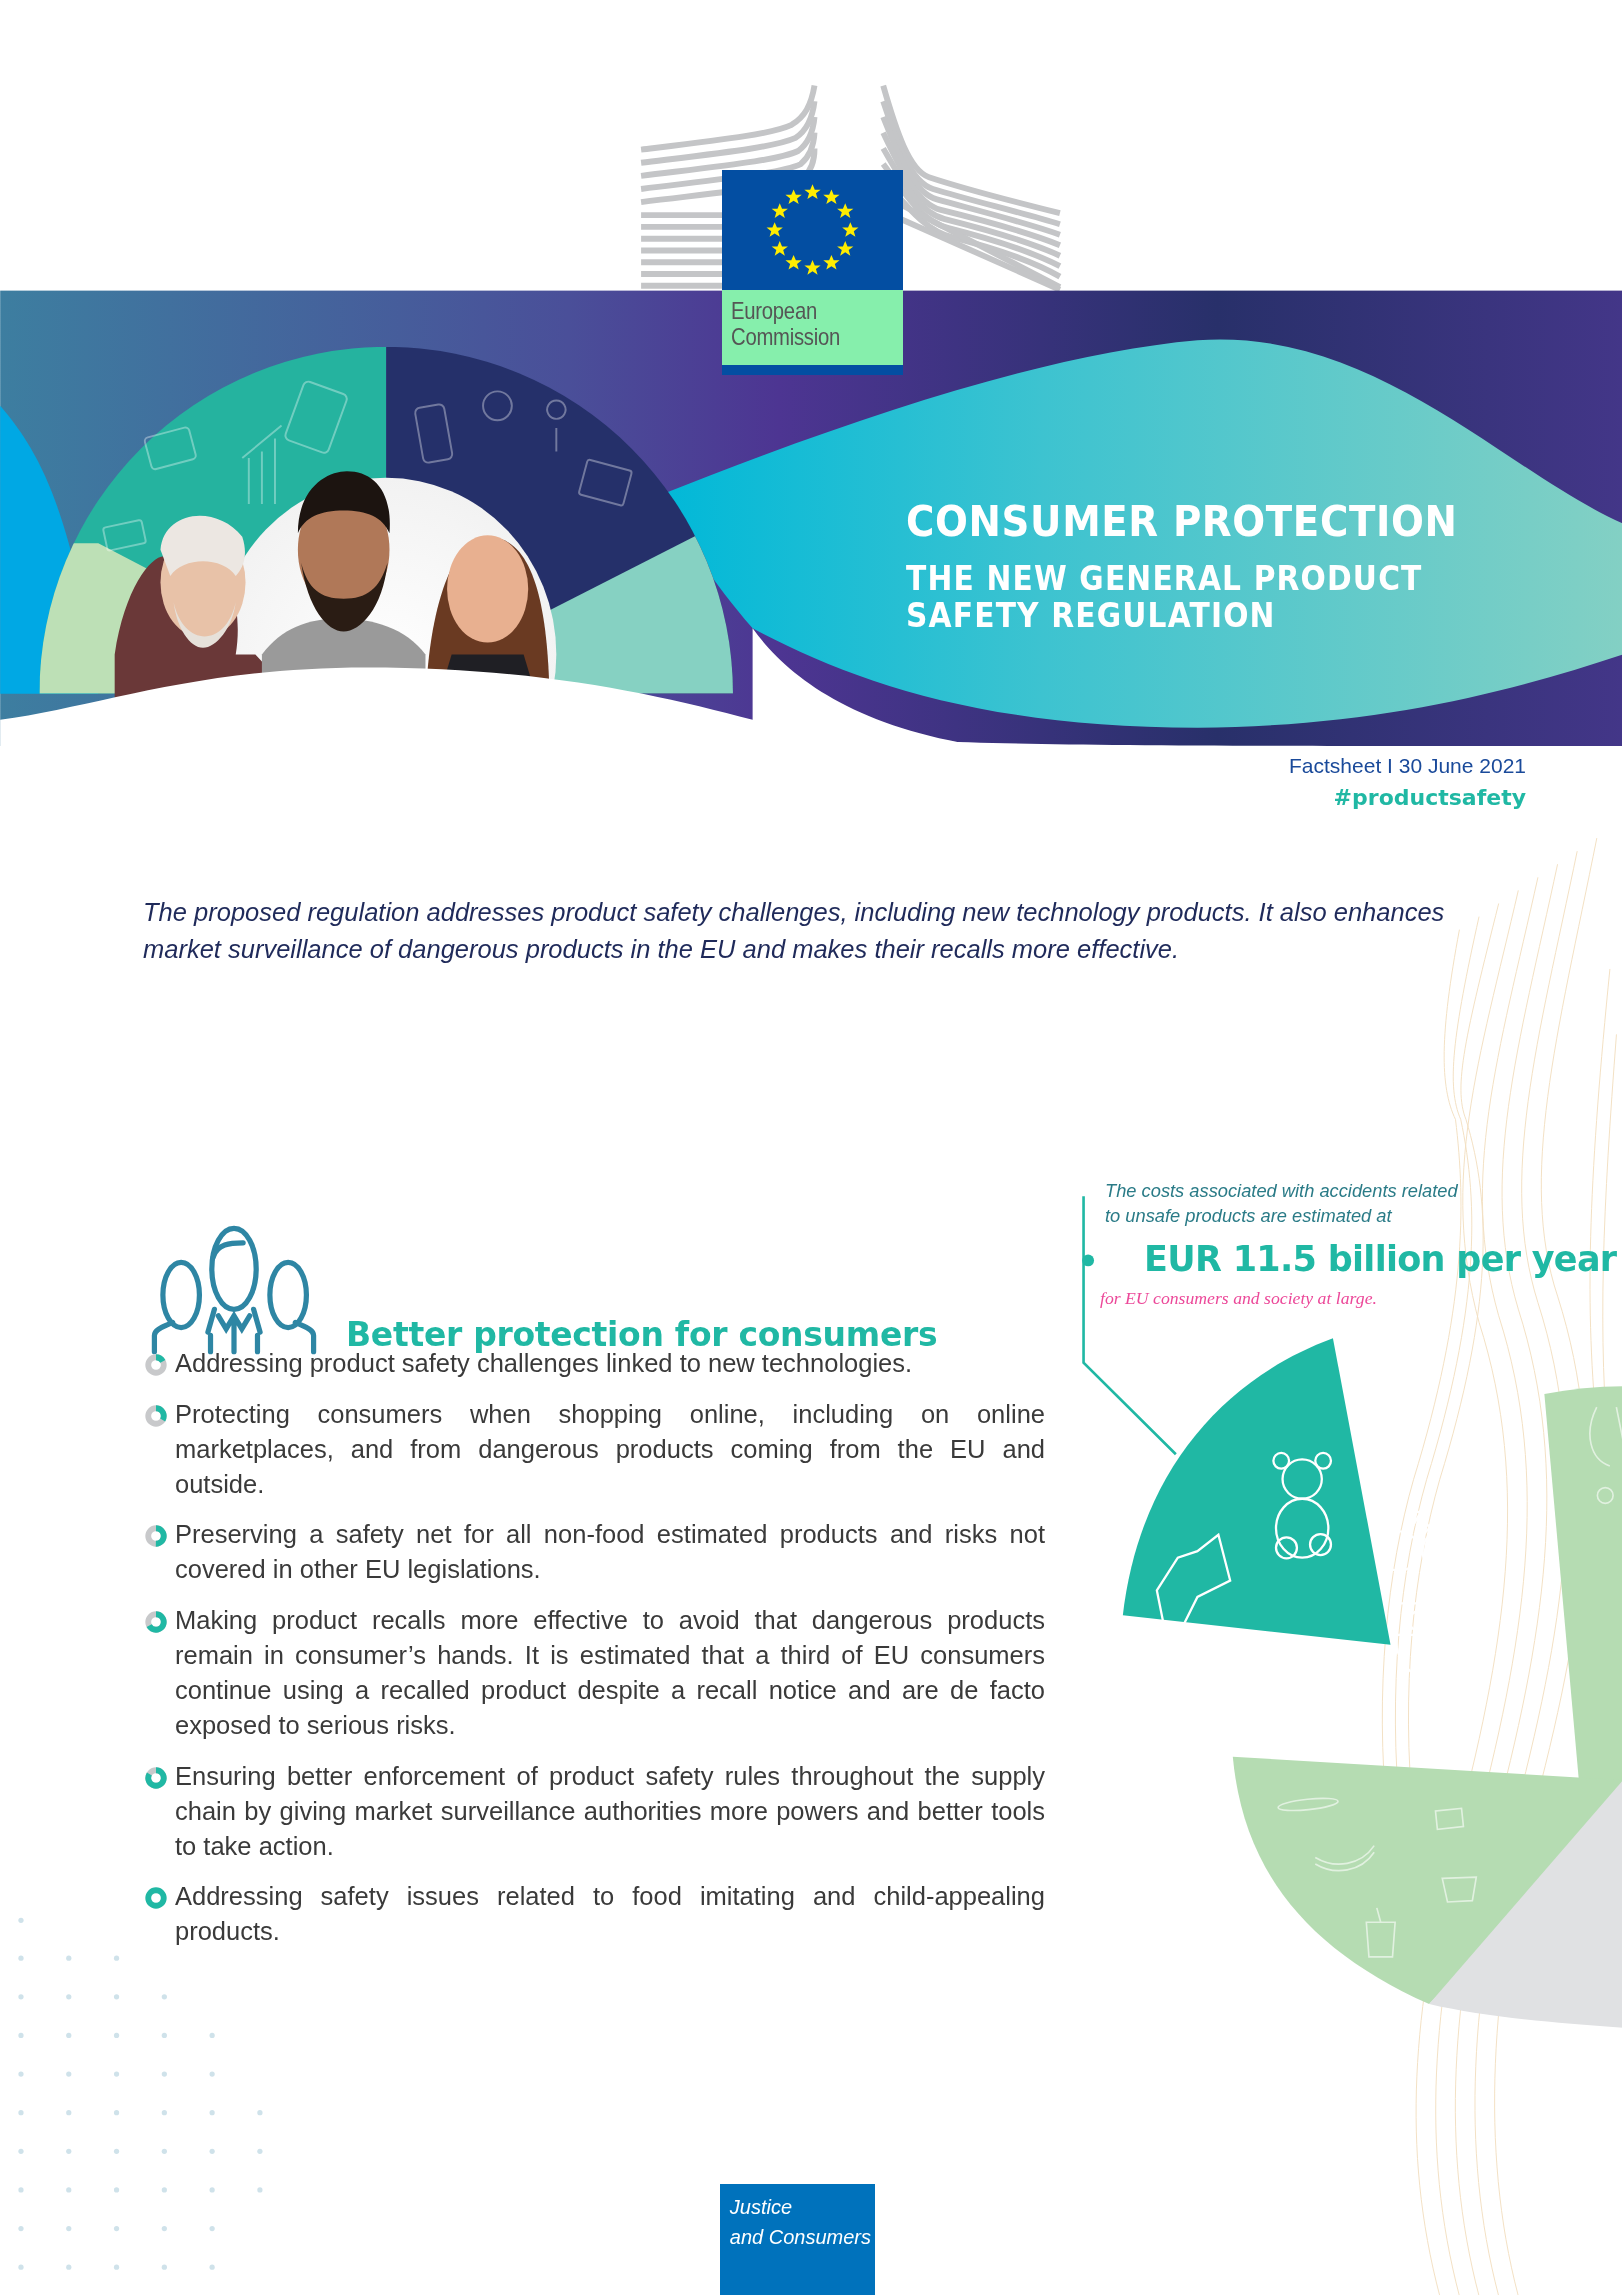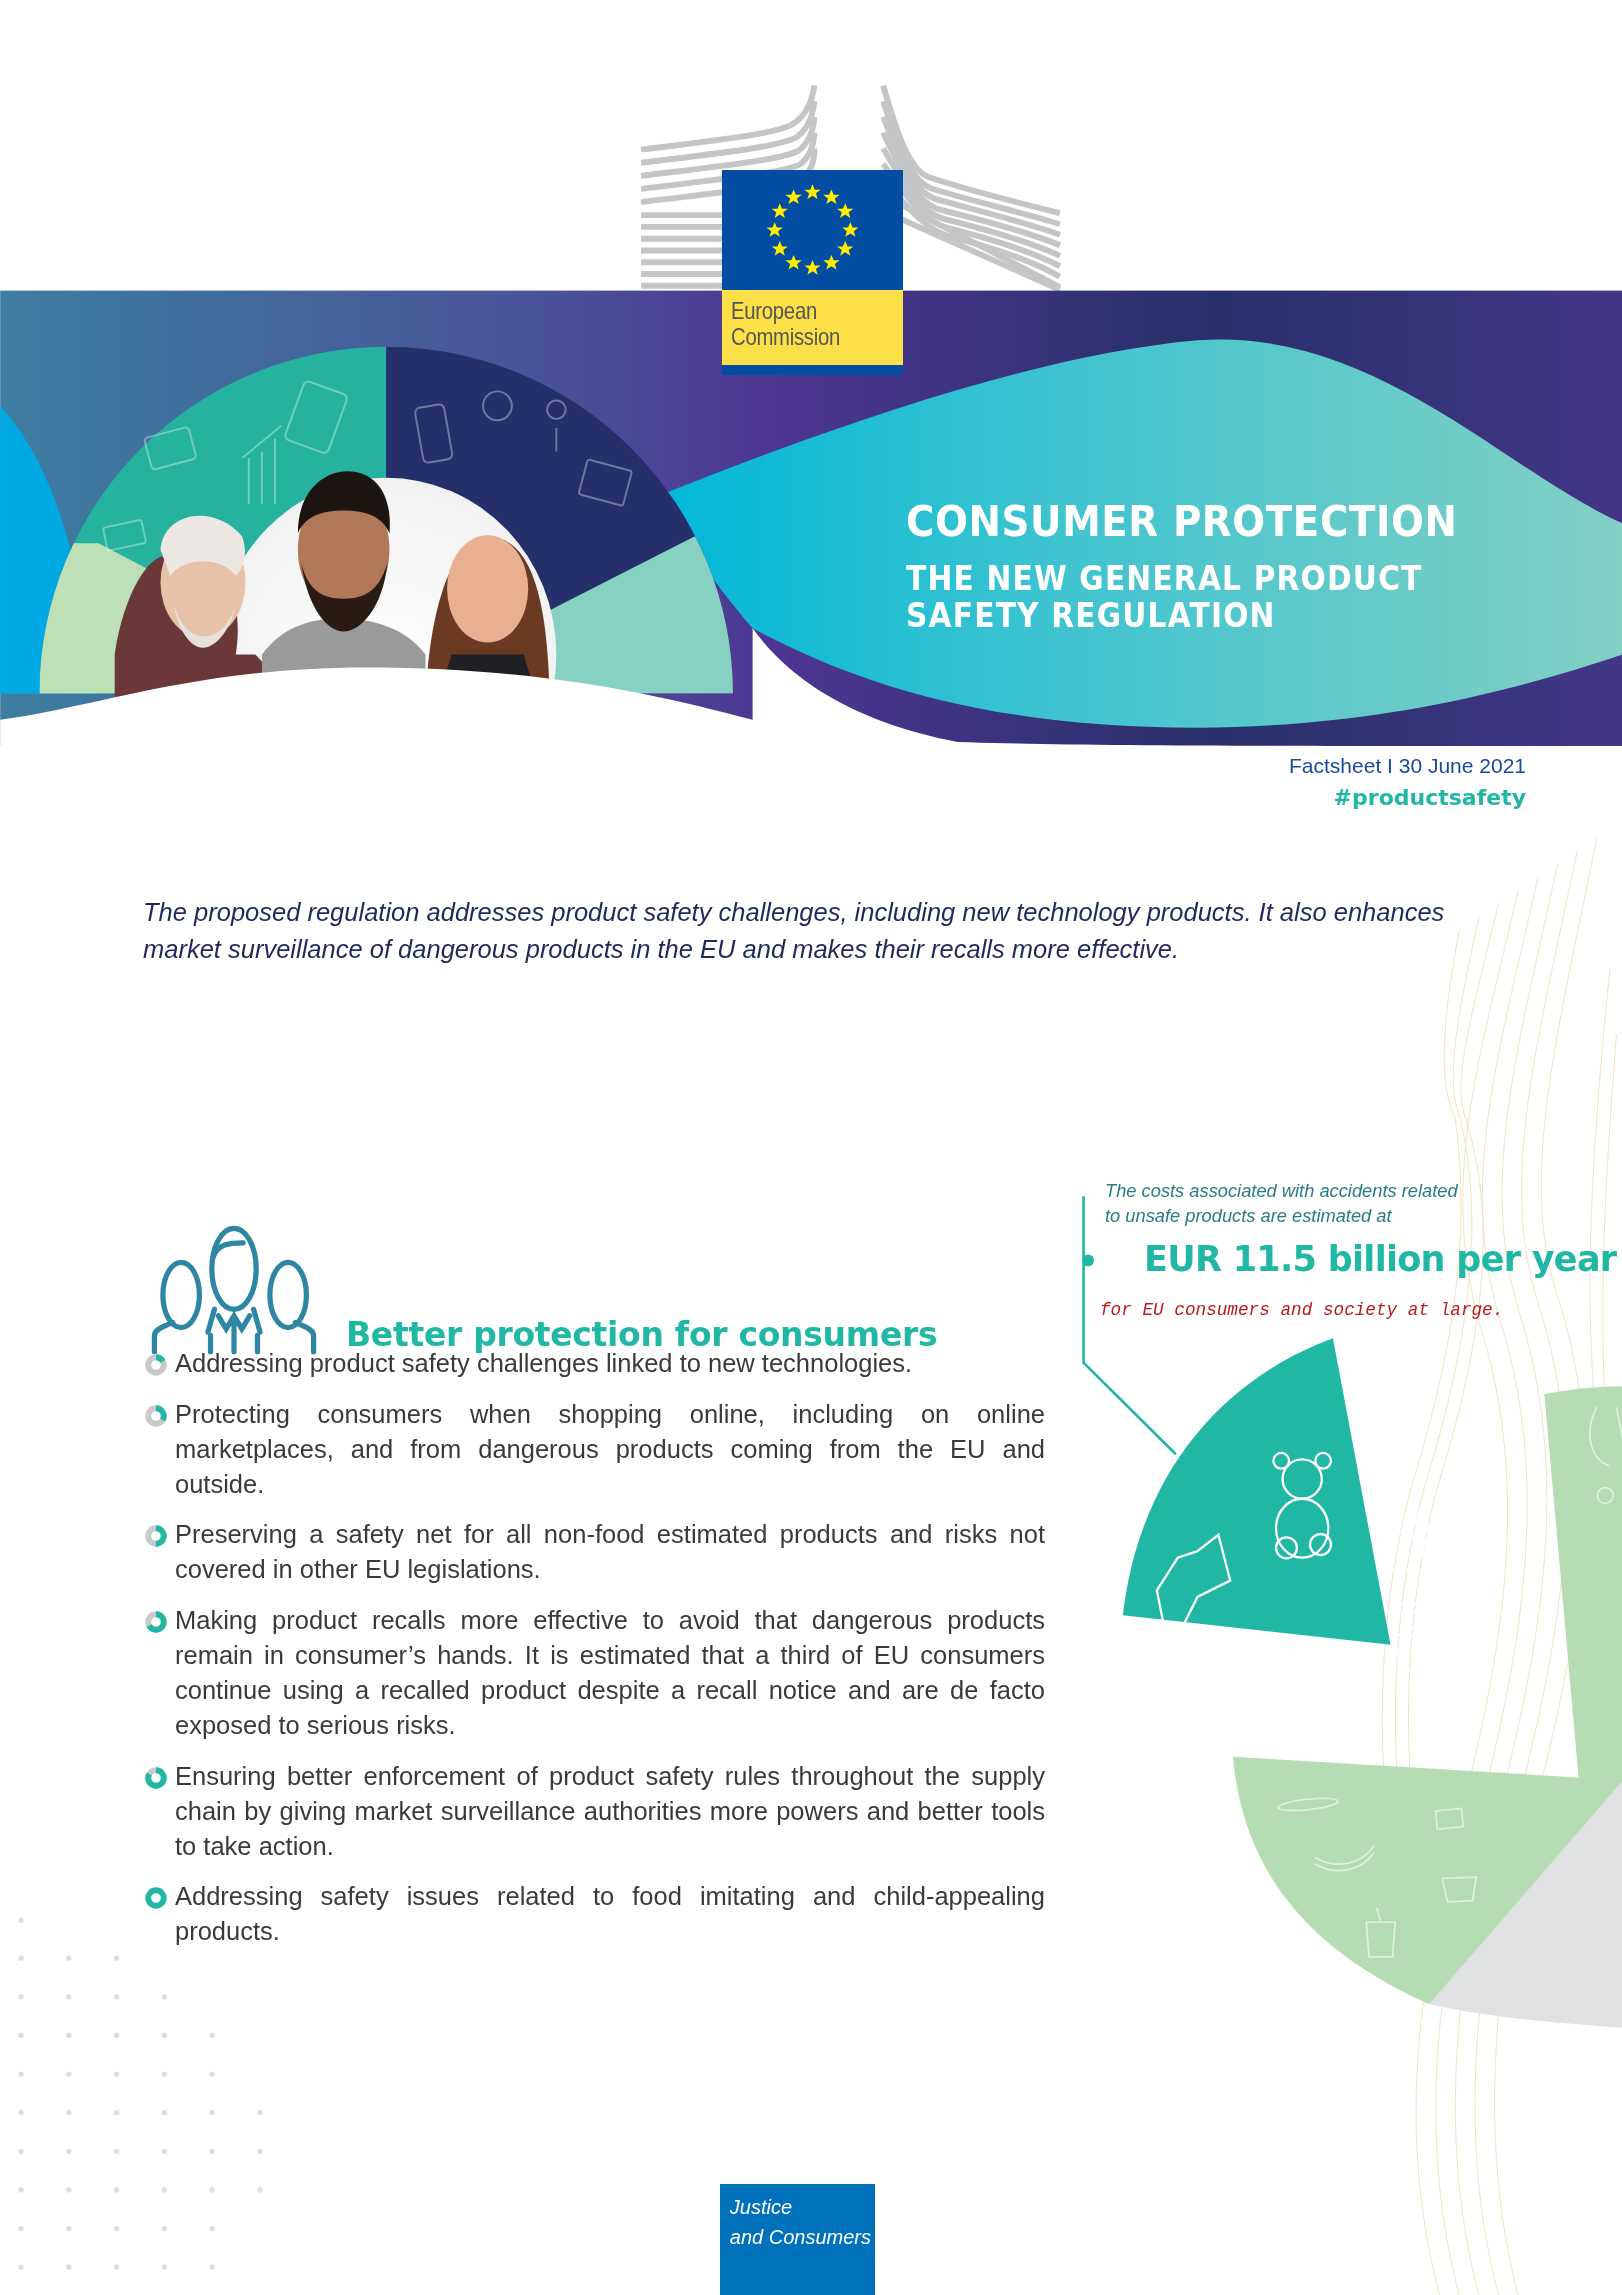--- a/index.html
+++ b/index.html
@@ -5,21 +5,21 @@
   * { box-sizing: border-box; margin: 0; padding: 0; }
   html, body { width: 1623px; height: 2295px; background: #ffffff; overflow: hidden; }
   body { position: relative; font-family: "DejaVu Sans", sans-serif; }
 
   .abs { position: absolute; }
 
   
   #building { left: 628px; top: 79px; width: 445px; height: 216px; }
 
   
-  #ec-logo { left: 722px; top: 170px; width: 181px; height: 205px; background: #fde047; }
+  #ec-logo { left: 722px; top: 170px; width: 181px; height: 205px; background: #86efac; }
   #ec-flag { position: absolute; left: 0; top: 0; width: 181px; height: 120px; background: #034ea2; }
   #ec-flag svg { position: absolute; left: 0; top: 0; }
   #ec-name { position: absolute; left: 9.2px; top: 128px; font-family: "Liberation Sans", sans-serif; font-size: 23.6px; line-height: 26px; color: #555; letter-spacing: -0.3px; transform: scaleX(0.86); transform-origin: left top; }
   #ec-bar { position: absolute; left: 0; bottom: 0; width: 181px; height: 10.5px; background: #034ea2; }
 
   
   #banner { left: 0; top: 288px; width: 1623px; height: 458px; }
 
   #title-block { left: 906px; top: 496px; color: #fff; font-family: "DejaVu Sans", sans-serif; font-weight: bold; }
   #title-main { font-size: 43px; line-height: 50px; letter-spacing: 0.7px; transform: scaleX(0.9); transform-origin: left top; white-space: nowrap; }
@@ -31,21 +31,21 @@
   #meta-tag { font-family: "DejaVu Sans", sans-serif; font-weight: bold; font-size: 22px; color: #20b8a4; line-height: 34px; }
 
   
   #intro { left: 143px; top: 894px; width: 1309px; color: #1f2a5a; font-family: "Liberation Sans", sans-serif; font-style: italic; font-size: 25.5px; line-height: 37px; }
   #intro p + p { margin-top: 34px; }
 
   
   #stat { left: 1083px; top: 1178px; width: 537px; }
   #stat-line1 { position: absolute; left: 22px; top: 0; font-family: "Liberation Sans", sans-serif; font-style: italic; font-size: 18.3px; line-height: 25px; color: #2a7b87; }
   #stat-value { position: absolute; left: 13px; top: 58px; font-family: "DejaVu Sans", sans-serif; font-weight: bold; font-size: 35px; line-height: 47px; color: #20b8a4; white-space: nowrap; letter-spacing: -0.7px; margin-left: 48px; }
-  #stat-line3 { position: absolute; left: 17px; top: 121px; font-family: Liberation Mono, monospace; font-style: italic; font-size: 17.7px; line-height: 23.6px; color: #b91c1c; }
+  #stat-line3 { position: absolute; left: 17px; top: 109px; font-family: Liberation Serif, serif; font-style: italic; font-size: 17.7px; line-height: 23.6px; color: #ec4899; }
 
   
   #section-icon { left: 145px; top: 1218px; width: 178px; height: 137px; }
   #section-title { left: 346px; top: 1315px; font-family: "DejaVu Sans", sans-serif; font-weight: bold; font-size: 33px; color: #20b8a4; white-space: nowrap; letter-spacing: -0.3px; }
 
   #bullets { left: 145px; top: 1326px; width: 900px; list-style: none; margin-top: 20px; }
   #bullets li { position: relative; padding-left: 30px; font-family: "Liberation Sans", sans-serif; font-size: 25.5px; line-height: 35px; color: #3a3a3a; text-align: justify; margin-bottom: 15.7px; }
   #bullets li .ring { position: absolute; left: 0; top: 7.9px; width: 22px; height: 22px; }
 
   

